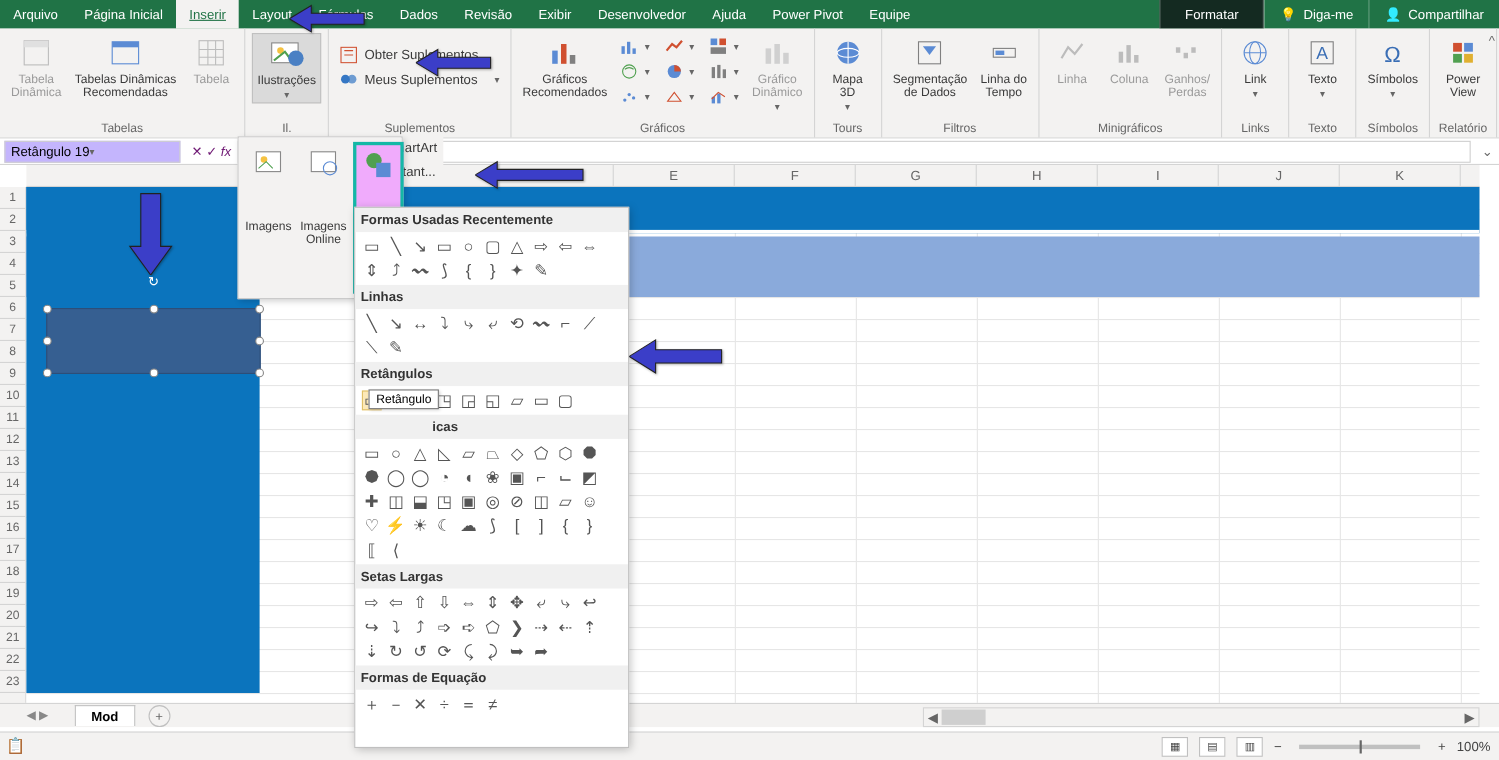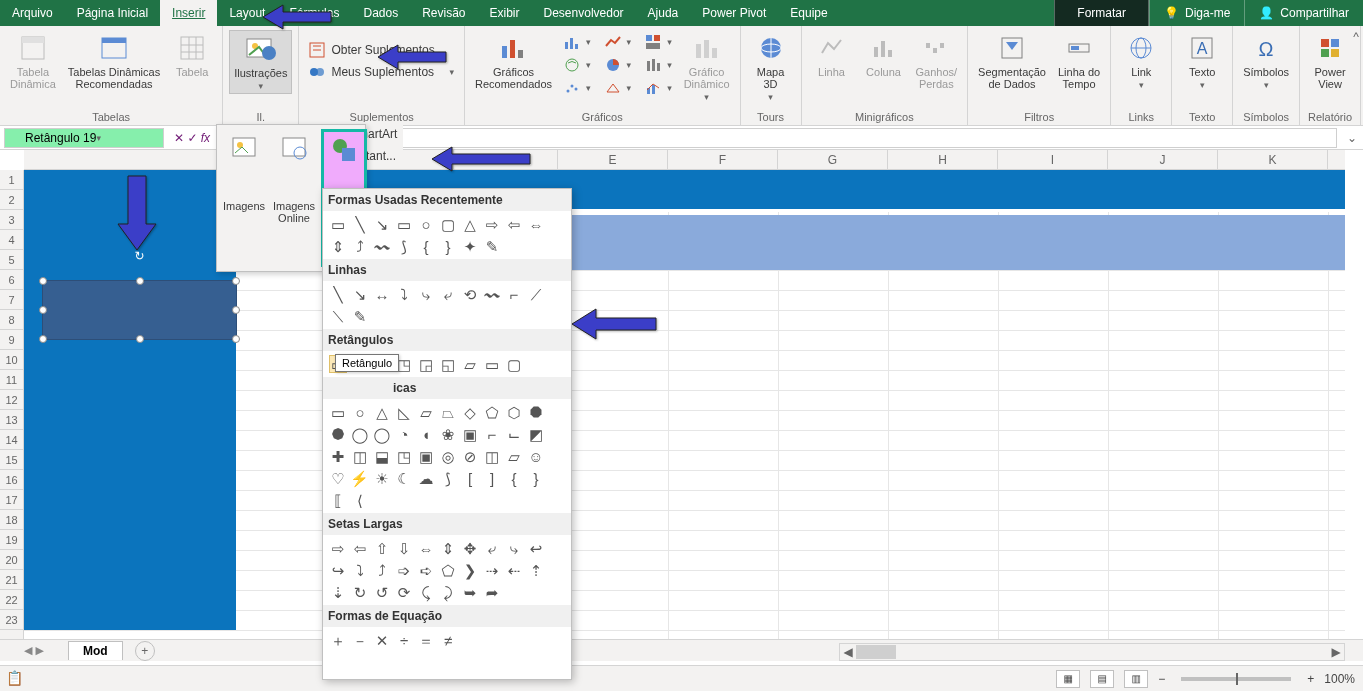--- a/index.html
+++ b/index.html
@@ -24,21 +24,21 @@
 .bigbtn .ic{width:32px;height:32px;display:flex;align-items:center;justify-content:center;}
 .bigbtn.sel{background:#dadada;border:1px solid #c0c0c0;}
 .bigbtn.dim{color:#9a9a9a;}
 .rowbtn{display:flex;align-items:center;gap:6px;padding:2px 4px;font-size:12px;color:#3a3a3a;cursor:pointer;white-space:nowrap;}
 .stackcol{display:flex;flex-direction:column;gap:2px;}
 .chev{font-size:9px;color:#666;}
 svg{display:block;}
 
 
 .namebar{height:24px;border-bottom:1px solid #d4d4d4;display:flex;align-items:center;background:#fff;position:relative;z-index:0;}
-.namebox{width:160px;border:1px solid #cfcfcf;height:20px;margin:2px 4px;display:flex;align-items:center;padding:0 20px;font-size:12px;background:#86efac;}
+.namebox{width:160px;border:1px solid #cfcfcf;height:20px;margin:2px 4px;display:flex;align-items:center;padding:0 5px;font-size:12px;background:#c4b5fd;}
 .fxarea{flex:1;height:20px;border:1px solid #cfcfcf;margin:2px 4px 2px 0;background:#fff;}
 
 
 .gridwrap{position:absolute;top:150px;left:0;right:0;bottom:30px;}
 .colhdr{position:absolute;top:0;left:24px;right:18px;height:20px;display:flex;background:#f3f2f1;border-bottom:1px solid #d4d4d4;}
 .ch{border-right:1px solid #d4d4d4;display:flex;align-items:center;justify-content:center;font-size:12px;color:#666;}
 .rowhdr{position:absolute;top:20px;left:0;width:24px;bottom:22px;background:#f3f2f1;border-right:1px solid #d4d4d4;}
 .rh{height:20px;border-bottom:1px solid #d4d4d4;display:flex;align-items:center;justify-content:center;font-size:11px;color:#666;}
 .cells{position:absolute;top:20px;left:24px;right:18px;bottom:22px;background:#fff;}
 .grid-lines{position:absolute;inset:0;}
@@ -338,20 +338,46 @@
         <span style="white-space:pre-line">Mapa
 3D</span>
           <span class="chev">▾</span>
       </div>
     </div>
     <div class="glabel">Tours</div>
   </div>
 
   <div class="group">
     <div class="gcontent">
+      <div class="bigbtn">
+          <div class="ic">
+            <svg width="28" height="28">
+              <rect x="4" y="4" width="20" height="20" fill="none" stroke="#808080"></rect>
+              <polygon points="8,8 20,8 14,16" fill="#5b8bd4"></polygon>
+            </svg>
+          </div>
+          <span style="white-space:pre-line">Segmentação
+de Dados</span>
+        </div>
+      <div class="bigbtn">
+          <div class="ic">
+            <svg width="28" height="28">
+              <rect x="4" y="10" width="20" height="8" fill="none" stroke="#808080"></rect>
+              <rect x="6" y="12" width="8" height="4" fill="#5b8bd4"></rect>
+            </svg>
+          </div>
+          <span style="white-space:pre-line">Linha do
+Tempo</span>
+        </div>
+    </div>
+    <div class="glabel">Filtros</div>
+  </div>
+
+  <div class="group">
+    <div class="gcontent">
       <div class="bigbtn dim">
           <div class="ic">
             <svg width="26" height="26">
               <polyline points="3,18 9,8 15,14 22,5" fill="none" stroke="#bcbcbc" stroke-width="2"></polyline>
             </svg>
           </div>
           <span>Linha</span>
         </div>
       <div class="bigbtn dim">
           <div class="ic">
@@ -369,46 +395,20 @@
               <rect x="3" y="8" width="4" height="5" fill="#bcbcbc"></rect>
               <rect x="10" y="13" width="4" height="5" fill="#bcbcbc"></rect>
               <rect x="17" y="8" width="4" height="5" fill="#bcbcbc"></rect>
             </svg>
           </div>
           <span style="white-space:pre-line">Ganhos/
 Perdas</span>
         </div>
     </div>
     <div class="glabel">Minigráficos</div>
-  </div>
-
-  <div class="group">
-    <div class="gcontent">
-      <div class="bigbtn">
-          <div class="ic">
-            <svg width="28" height="28">
-              <rect x="4" y="4" width="20" height="20" fill="none" stroke="#808080"></rect>
-              <polygon points="8,8 20,8 14,16" fill="#5b8bd4"></polygon>
-            </svg>
-          </div>
-          <span style="white-space:pre-line">Segmentação
-de Dados</span>
-        </div>
-      <div class="bigbtn">
-          <div class="ic">
-            <svg width="28" height="28">
-              <rect x="4" y="10" width="20" height="8" fill="none" stroke="#808080"></rect>
-              <rect x="6" y="12" width="8" height="4" fill="#5b8bd4"></rect>
-            </svg>
-          </div>
-          <span style="white-space:pre-line">Linha do
-Tempo</span>
-        </div>
-    </div>
-    <div class="glabel">Filtros</div>
   </div>
 
   <div class="group">
     <div class="gcontent">
       <div class="bigbtn">
           <div class="ic">
             <svg width="28" height="28">
               <circle cx="14" cy="14" r="10" fill="none" stroke="#5b8bd4"></circle>
               <ellipse cx="14" cy="14" rx="5" ry="10" fill="none" stroke="#5b8bd4"></ellipse>
               <line x1="4" y1="14" x2="24" y2="14" stroke="#5b8bd4"></line>

